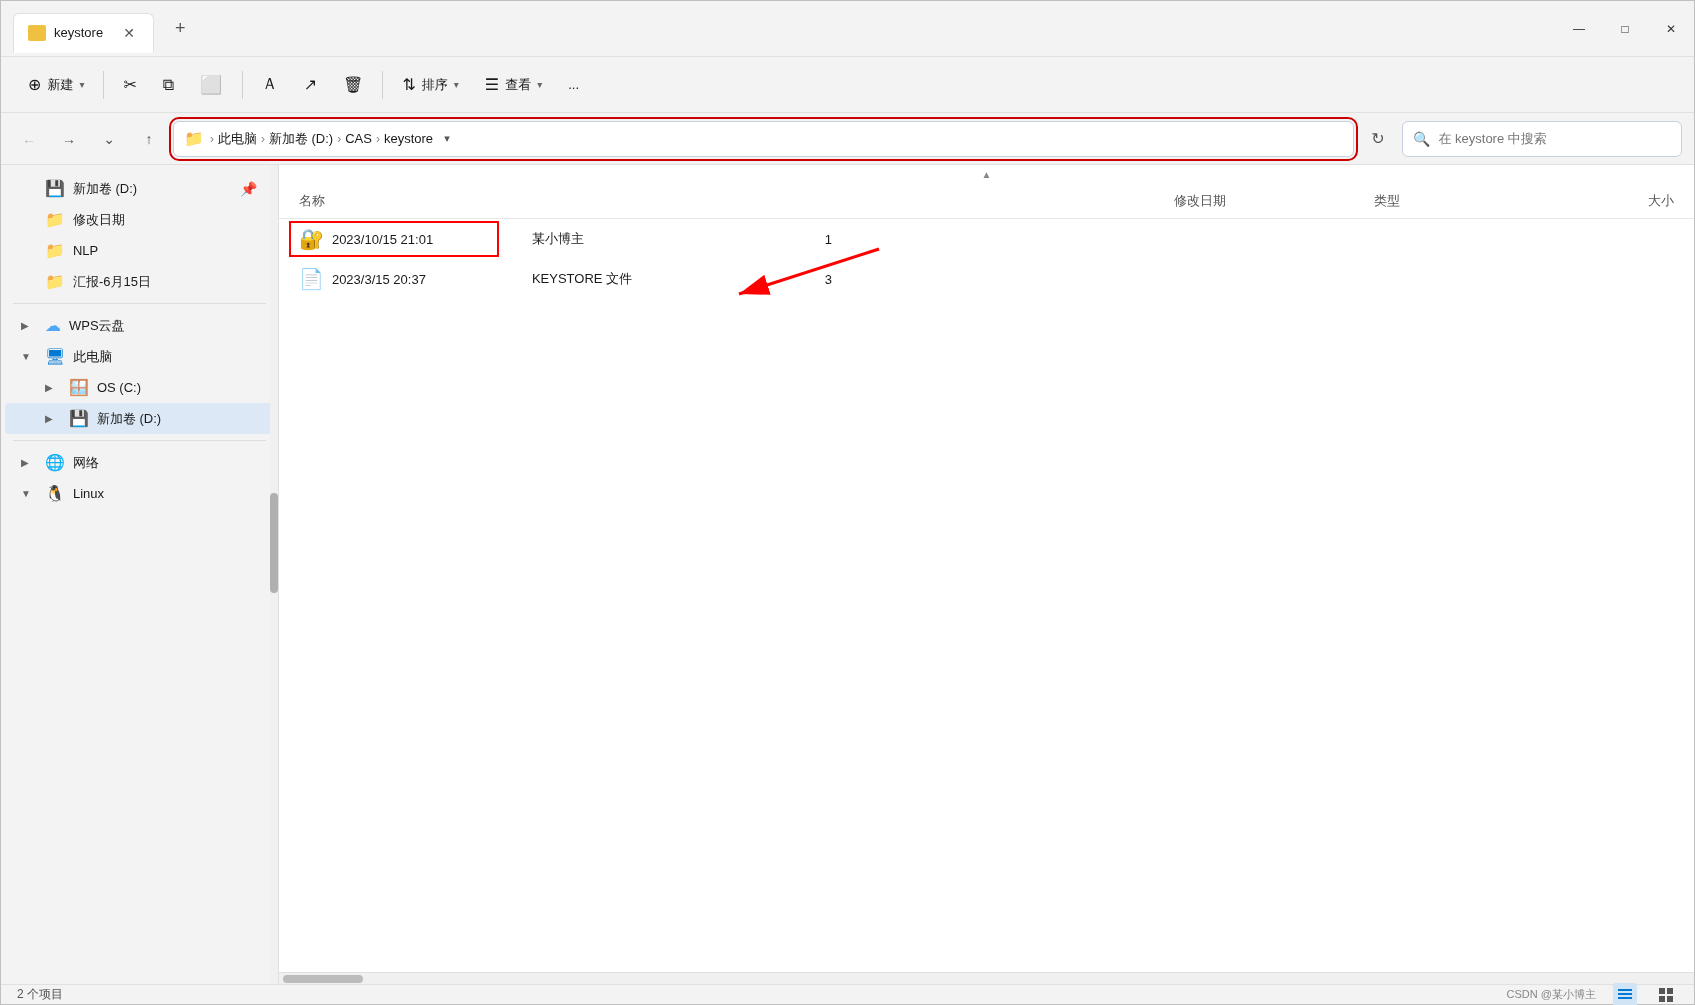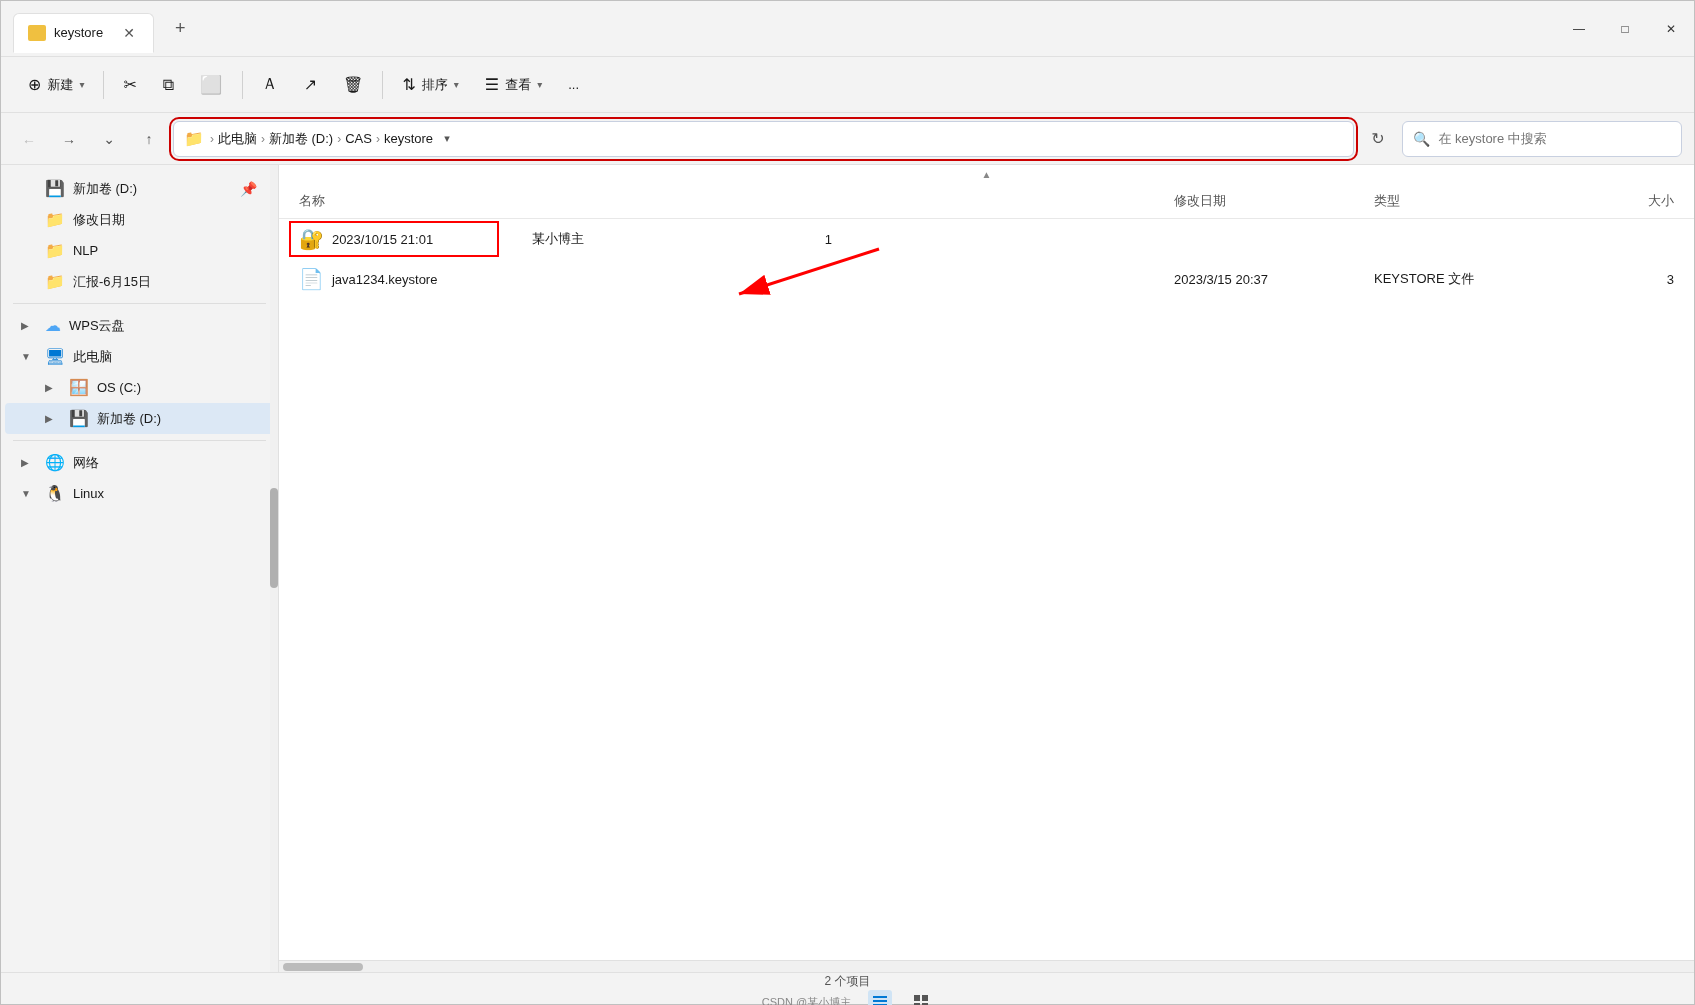--- a/index.html
+++ b/index.html
@@ -293,27 +293,26 @@
       background: #bbb;
       border-radius: 4px;
     }
 
     
     .statusbar {
       display: flex;
       align-items: center;
       justify-content: space-between;
       background: #f3f3f3;
-      height: 32px;
-      padding: 0 16px;
+      height: 20px;
+      padding: 8px 16px;
       border-top: 1px solid #e0e0e0;
       font-size: 12px;
       color: #555;
       flex-shrink: 0;
-      flex-direction: column;
     }
     .statusbar-right {
       display: flex; gap: 17px; align-items: center;
     }
     .view-btn {
       width: 24px; height: 24px;
       display: flex; align-items: center; justify-content: center;
       border-radius: 3px;
       cursor: pointer;
       font-size: 14px;
@@ -511,21 +510,20 @@
 
           <div style="position:absolute;left:10px;top:2px;width:210px;height:36px;border:2px solid red;pointer-events:none;z-index:10;"></div>
           <span style="font-size:20px;margin-right:8px;flex-shrink:0;">🔐</span>
           <div class="file-col-date">2023/10/15 21:01</div>
           <div class="file-col-type">某小博主</div>
           <div class="file-col-size">1</div>
         </div>
 
         <div class="file-row">
           <span style="font-size:20px;margin-right:8px;flex-shrink:0;">📄</span>
-          <span class="file-col-name">java1234.keystore</span>
           <div class="file-col-date">2023/3/15 20:37</div>
           <div class="file-col-type">KEYSTORE 文件</div>
           <div class="file-col-size">3</div>
         </div>
 
         <svg style="position:absolute;top:20px;left:280px;width:340px;height:100px;pointer-events:none;z-index:20;">
 
           <defs>
             <marker id="arrowhead" markerWidth="10" markerHeight="7" refX="10" refY="3.5" orient="auto">
               <polygon points="0 0, 10 3.5, 0 7" fill="red"></polygon>

